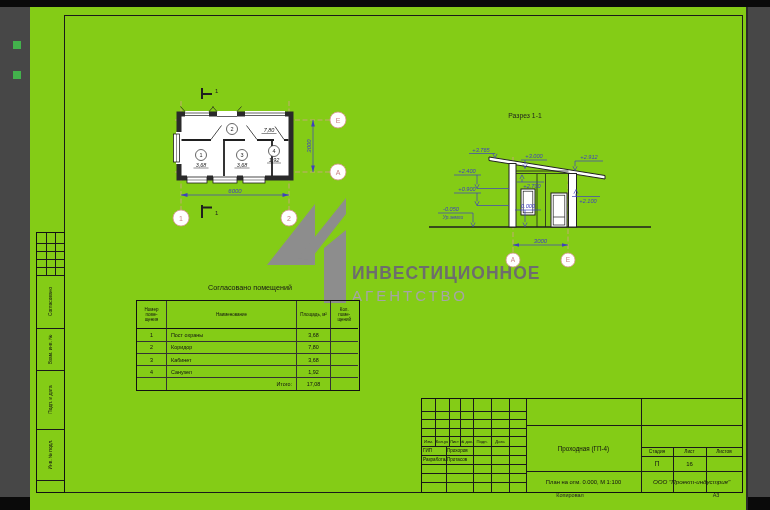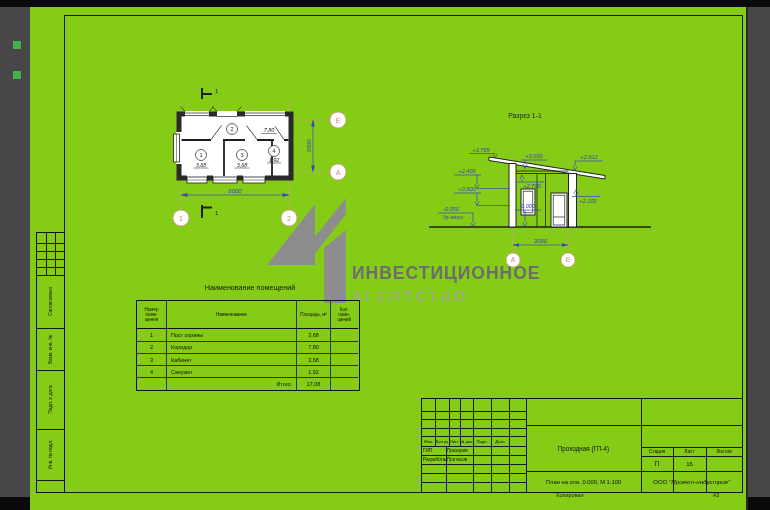--- a/index.html
+++ b/index.html
@@ -198,21 +198,21 @@
       <text class="blu" font-size="6" text-anchor="middle" x="115.5" y="137.5">3000</text>
     </g>
     <g>
       <circle cx="88" cy="155" r="7" fill="#fff" stroke="#d89090" stroke-width="0.8"></circle>
       <text class="red" font-size="6.5" text-anchor="middle" x="88" y="157.3">А</text>
       <circle cx="143" cy="155" r="7" fill="#fff" stroke="#d89090" stroke-width="0.8"></circle>
       <text class="red" font-size="6.5" text-anchor="middle" x="143" y="157.3">Е</text>
     </g>
   </svg>
 
-  <div class="cadtitle" style="left:150px;top:276px;width:140px;font-size:7.2px;z-index:3;">Наименование помещений</div>
+  <div class="cadtitle" style="left:150px;top:276px;width:140px;font-size:7.2px;z-index:3;">Согласовано помещений</div>
 
   <div id="expl" style="z-index:3;">
     <div class="c hd">Номер
 поме-
 щения</div>
     <div class="c hd">Наименование</div>
     <div class="c hd">Площадь, м²</div>
     <div class="c hd last">Кол.
 поме-
 щений</div>

